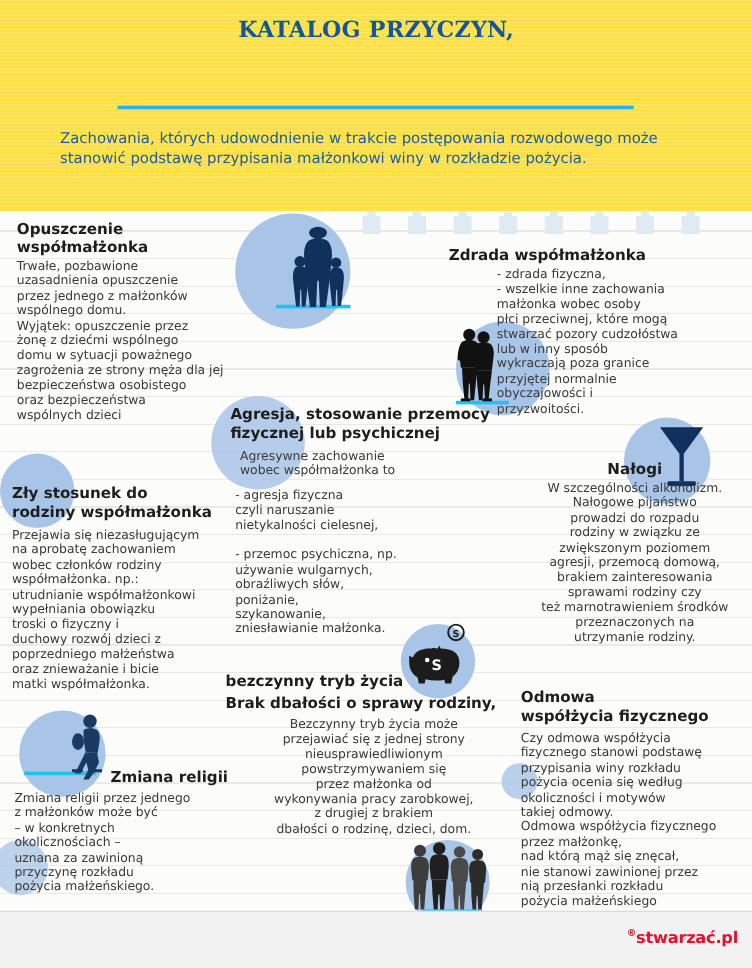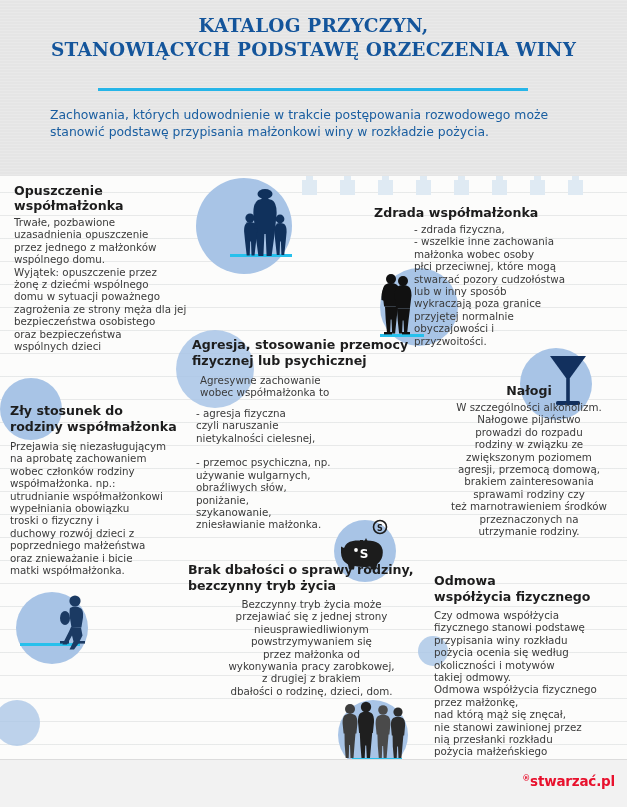--- a/index.html
+++ b/index.html
@@ -23,21 +23,21 @@
        rgba(0,0,0,0) 0px,
        rgba(0,0,0,0) 22px,
        rgba(185,190,192,0.30) 22px,
        rgba(185,190,192,0.30) 23px);
     pointer-events:none;z-index:0;
   }
 
   
   .header{
     position:absolute;left:0;top:0;width:627px;height:176px;
-    background:#e5e5e5;
+    background:#fde047;
     z-index:2;
   }
   .header:before{
     content:"";position:absolute;left:0;top:0;right:0;bottom:0;
     background-image:
       repeating-linear-gradient(to bottom, rgba(255,255,255,.30) 0 1px, rgba(0,0,0,0) 1px 3px);
     opacity:.55;
   }
   .title{
     position:relative;
@@ -127,21 +127,20 @@
 </head>
 <body>
 
 <div id="page">
 
   <div class="ruled"></div>
 
   <div class="header">
     <h1 class="title">
       <span>KATALOG PRZYCZYN,</span>
-      <span class="l2">STANOWIĄCYCH PODSTAWĘ ORZECZENIA WINY</span>
     </h1>
     <div class="rule"></div>
     <div class="subtitle">Zachowania, których udowodnienie w trakcie postępowania rozwodowego
 może stanowić podstawę przypisania małżonkowi winy w rozkładzie pożycia.</div>
   </div>
 
   <div class="sqstrip">
     <span class="sq" style="left:302px"></span>
     <span class="sq" style="left:340px"></span>
     <span class="sq" style="left:378px"></span>
@@ -334,22 +333,22 @@
 utrudnianie współmałżonkowi
 wypełniania obowiązku
 troski o fizyczny i
 duchowy rozwój dzieci z
 poprzedniego małżeństwa
 oraz znieważanie i bicie
 matki współmałżonka.</p>
   </div>
 
   <div class="blk" style="left:188px;top:562px;width:240px;">
+    <p class="h" style="margin-top:-2px;">bezczynny tryb życia</p>
     <p class="h">Brak dbałości o sprawy rodziny,</p>
-    <p class="h" style="margin-top:-2px;">bezczynny tryb życia</p>
     <p class="b" style="margin-top:5px;margin-left:7px;text-align:center;">Bezczynny tryb życia może
 przejawiać się z jednej strony
 nieusprawiedliwionym
 powstrzymywaniem się
 przez małżonka od
 wykonywania pracy zarobkowej,
 z drugiej z brakiem
 dbałości o rodzinę, dzieci, dom.</p>
   </div>
 
@@ -363,18 +362,28 @@
 okoliczności i motywów
 takiej odmowy.
 Odmowa współżycia fizycznego
 przez małżonkę,
 nad którą mąż się znęcał,
 nie stanowi zawinionej przez
 nią przesłanki rozkładu
 pożycia małżeńskiego</p>
   </div>
 
+  <div class="blk" style="left:12px;top:640px;width:190px;">
+    <p class="h" style="text-align:right;padding-right:12px;">Zmiana religii</p>
+    <p class="b" style="margin-top:4px;">Zmiana religii przez jednego
+z małżonków może być
+– w konkretnych
+okolicznościach –
+uznana za zawinioną
+przyczynę rozkładu
+pożycia małżeńskiego.</p>
+  </div>
 
   <div class="footer">
     <div class="brand"><span class="reg">®</span><span>stwarzać.pl</span></div>
   </div>
 
 </div>
 
 </body></html>

